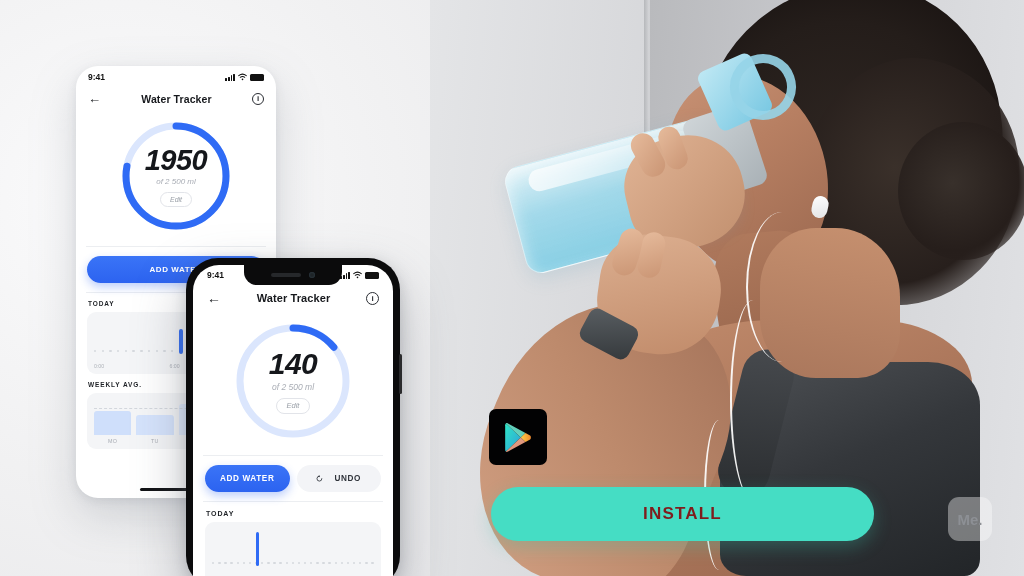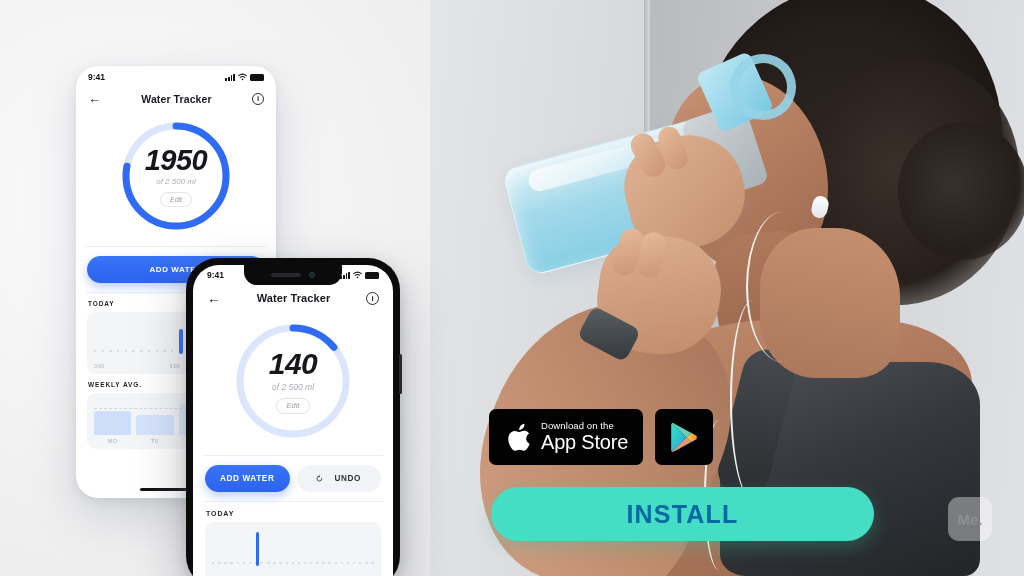--- a/index.html
+++ b/index.html
@@ -275,22 +275,22 @@
     background:#020203; border-radius:7px; display:flex; align-items:center;
     gap:9px; padding:8px 15px; height:56px;
   }
   .badge-txt { display:flex; flex-direction:column; color:#fff; line-height:1.05; }
   .badge-small { font-size:9.5px; letter-spacing:.1px; }
   .badge-small.caps { font-size:9px; letter-spacing:.9px; }
   .badge-big { font-size:20px; font-weight:500; letter-spacing:-.2px; margin-top:1px; }
 
   .install-btn {
     position:absolute; left:491px; top:487px; width:383px; height:54px;
-    background:#45ddc4; border-radius:27px; color:#0369a1;
-    font-size:25px; font-weight:700; letter-spacing:1.2px;
+    background:#45ddc4; border-radius:27px; color:#7f1d1d;
+    font-size:17px; font-weight:700; letter-spacing:1.2px;
     display:flex; align-items:center; justify-content:center;
     box-shadow:0 6px 18px rgba(55,190,165,.3);
     text-align:center;
   }
   .me-logo {
     position:absolute; left:948px; top:497px; width:44px; height:44px;
     background:rgba(255,255,255,.38); border-radius:11px;
     display:flex; align-items:center; justify-content:center;
     color:#8d9095; font-size:15px; font-weight:700;
   }
@@ -561,30 +561,20 @@
             <span>6:00</span>
             <span>12:00</span>
             <span>18:00</span>
             <span>24:00</span>
           </div>
       </div>
     </div>
   </div>
 
   <div class="badges">
-    <div class="badge">
-      <svg width="28" height="33" viewBox="0 0 24 29">
-        <path fill="#fff" d="M19.3 15.4c0-3 2.4-4.4 2.5-4.5-1.4-2-3.5-2.3-4.3-2.3-1.8-.2-3.5 1.1-4.5 1.1-.9 0-2.3-1-3.8-1-2 0-3.8 1.1-4.8 2.9-2 3.5-.5 8.8 1.5 11.7 1 1.4 2.1 3 3.6 2.9 1.5-.1 2-.9 3.8-.9s2.3.9 3.8.9c1.6 0 2.6-1.4 3.5-2.9 1.1-1.6 1.6-3.2 1.6-3.3-.1 0-3-1.2-3-4.6z"></path>
-        <path fill="#fff" d="M16.5 6.2c.8-1 1.3-2.4 1.2-3.8-1.2.1-2.6.8-3.4 1.8-.7.9-1.4 2.3-1.2 3.6 1.3.1 2.6-.7 3.4-1.6z"></path>
-      </svg>
-      <span class="badge-txt">
-        <span class="badge-small">Download on the</span>
-        <span class="badge-big">App Store</span>
-      </span>
-    </div>
 
     <div class="badge">
       <svg width="28" height="31" viewBox="0 0 26 29">
         <defs>
           <linearGradient id="gpA" x1="0" y1="0" x2="1" y2="1">
             <stop offset="0" stop-color="#2ee6c6"></stop>
               <stop offset="1" stop-color="#2f9fd8"></stop>
           </linearGradient>
           <linearGradient id="gpB" x1="0" y1="0" x2="1" y2="0">
             <stop offset="0" stop-color="#ffd24a"></stop>

